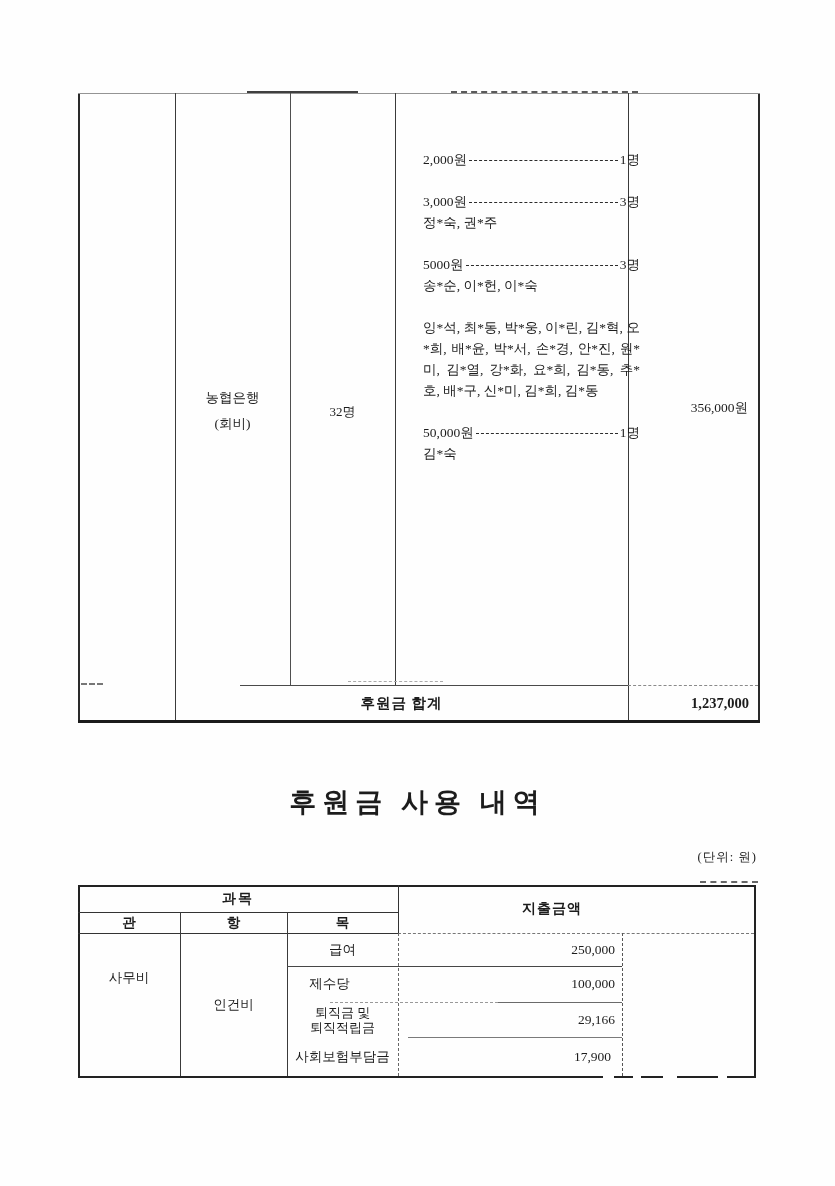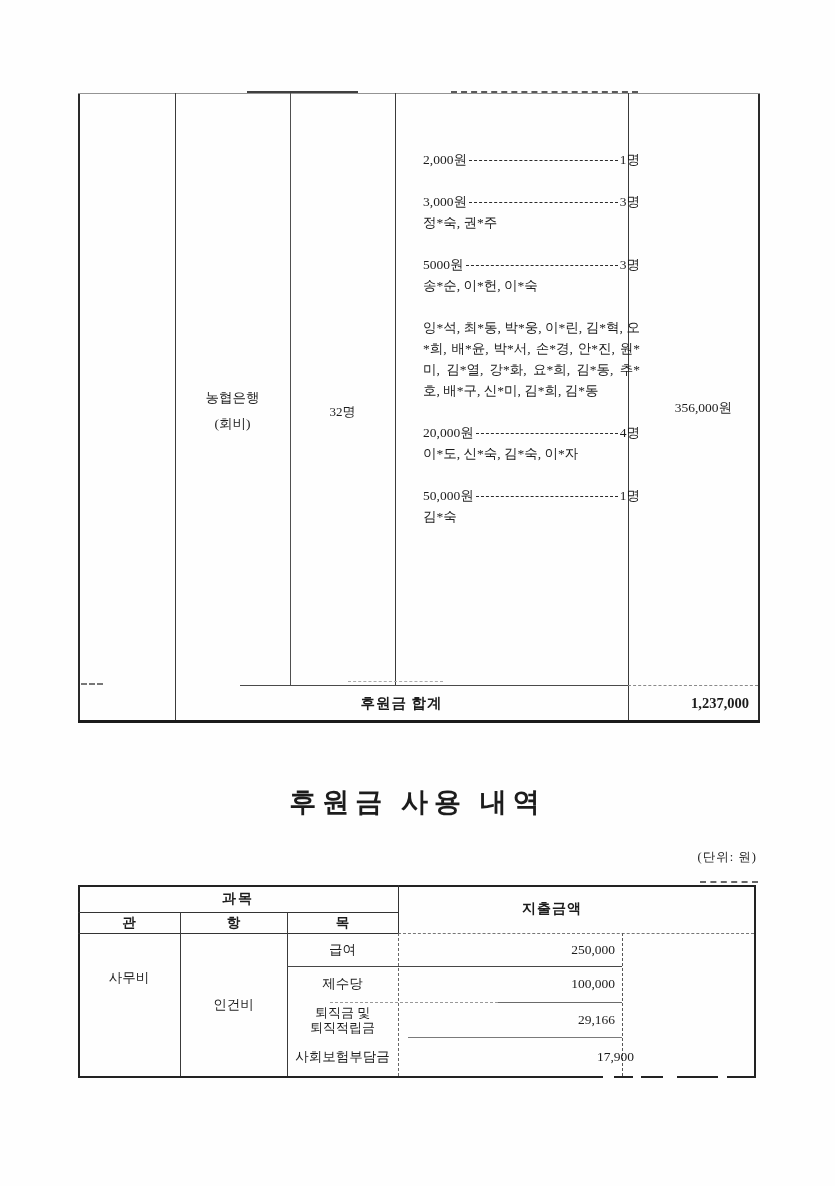--- a/index.html
+++ b/index.html
@@ -21,21 +21,21 @@
   }
   .group { margin-bottom:21px; }
   .group:last-child { margin-bottom:0; }
   .amt-line { display:flex; align-items:center; }
   .amt-line .fill {
     flex:1; height:0; border-bottom:1.6px dashed #2b2b2b; margin:2px 2px 0 2px;
   }
   .names { text-align:justify; word-break:break-all; }
   .bank { left:97px; top:292px; width:115px; text-align:center; font-size:13.5px; line-height:26px; }
   .count { left:212px; top:310px; width:105px; text-align:center; font-size:13px; }
-  .subtotal { left:550px; top:306px; width:130px; text-align:right; padding-right:26px; box-sizing:border-box; font-size:13.5px; }
+  .subtotal { left:550px; top:306px; width:130px; text-align:right; padding-right:10px; box-sizing:border-box; font-size:13.5px; }
   .total-label { left:97px; top:595px; width:453px; height:30px; font-weight:bold; font-size:14.5px; letter-spacing:1px; }
   .total-amount { left:550px; top:595px; width:130px; height:30px; font-weight:bold; font-size:14.5px; padding-right:9px; box-sizing:border-box; }
 
   
   .title {
     position:absolute; left:0; top:784px; width:835px; text-align:center;
     font-size:27px; font-weight:bold; letter-spacing:6px;
   }
   .unit-note { position:absolute; left:640px; top:849px; width:117px; text-align:right; font-size:12.5px; letter-spacing:1px; }
 
@@ -103,28 +103,20 @@
           <span class="fill"></span>
           <span>3명</span>
         </div>
         <div class="names">송*순, 이*헌, 이*숙</div>
       </div>
 
       <div class="group">
         <div class="names">잉*석, 최*동, 박*웅, 이*린, 김*혁, 오*희, 배*윤, 박*서, 손*경, 안*진, 원*미, 김*열, 강*화, 요*희, 김*동, 추*호, 배*구, 신*미, 김*희, 김*동</div>
       </div>
 
-      <div class="group">
-        <div class="amt-line">
-          <span>20,000원</span>
-          <span class="fill"></span>
-          <span>4명</span>
-        </div>
-        <div class="names">이*도, 신*숙, 김*숙, 이*자</div>
-      </div>
 
       <div class="group">
         <div class="amt-line">
           <span>50,000원</span>
           <span class="fill"></span>
           <span>1명</span>
         </div>
         <div class="names">김*숙</div>
       </div>
 
@@ -174,24 +166,24 @@
     <div class="cell flexc hdr" style="left:0;top:0;width:320px;height:27px;letter-spacing:2px;">과목</div>
     <div class="cell flexc hdr" style="left:320px;top:0;width:356px;height:48px;padding-right:48px;box-sizing:border-box;letter-spacing:1px;">지출금액</div>
     <div class="cell flexc hdr-sub" style="left:0;top:27px;width:102px;height:21px;">관</div>
     <div class="cell flexc hdr-sub" style="left:102px;top:27px;width:107px;height:21px;">항</div>
     <div class="cell flexc hdr-sub" style="left:209px;top:27px;width:111px;height:21px;">목</div>
 
     <div class="cell flexc item" style="left:0;top:82px;width:102px;height:22px;">사무비</div>
     <div class="cell flexc item" style="left:102px;top:109px;width:107px;height:22px;">인건비</div>
 
     <div class="cell flexc item" style="left:209px;top:48px;width:111px;height:33px;">급여</div>
-    <div class="cell flexc item" style="left:209px;top:81px;width:111px;height:36px;">제수당</div>
+    <div class="cell flexc item" style="left:196px;top:81px;width:111px;height:36px;">제수당</div>
     <div class="cell flexc item-multi" style="left:209px;top:117px;width:111px;height:35px;">퇴직금 및
 퇴직적립금</div>
     <div class="cell flexc item" style="left:209px;top:152px;width:111px;height:39px;">사회보험부담금</div>
 
     <div class="cell flexr money" style="left:320px;top:48px;width:224px;height:33px;">250,000</div>
     <div class="cell flexr money" style="left:320px;top:81px;width:224px;height:36px;">100,000</div>
     <div class="cell flexr money" style="left:320px;top:117px;width:224px;height:35px;">29,166</div>
-    <div class="cell flexr money" style="left:339px;top:152px;width:224px;height:39px;">17,900</div>
+    <div class="cell flexr money" style="left:316px;top:152px;width:224px;height:39px;">17,900</div>
   </div>
 
 </div>
 
 </body></html>

